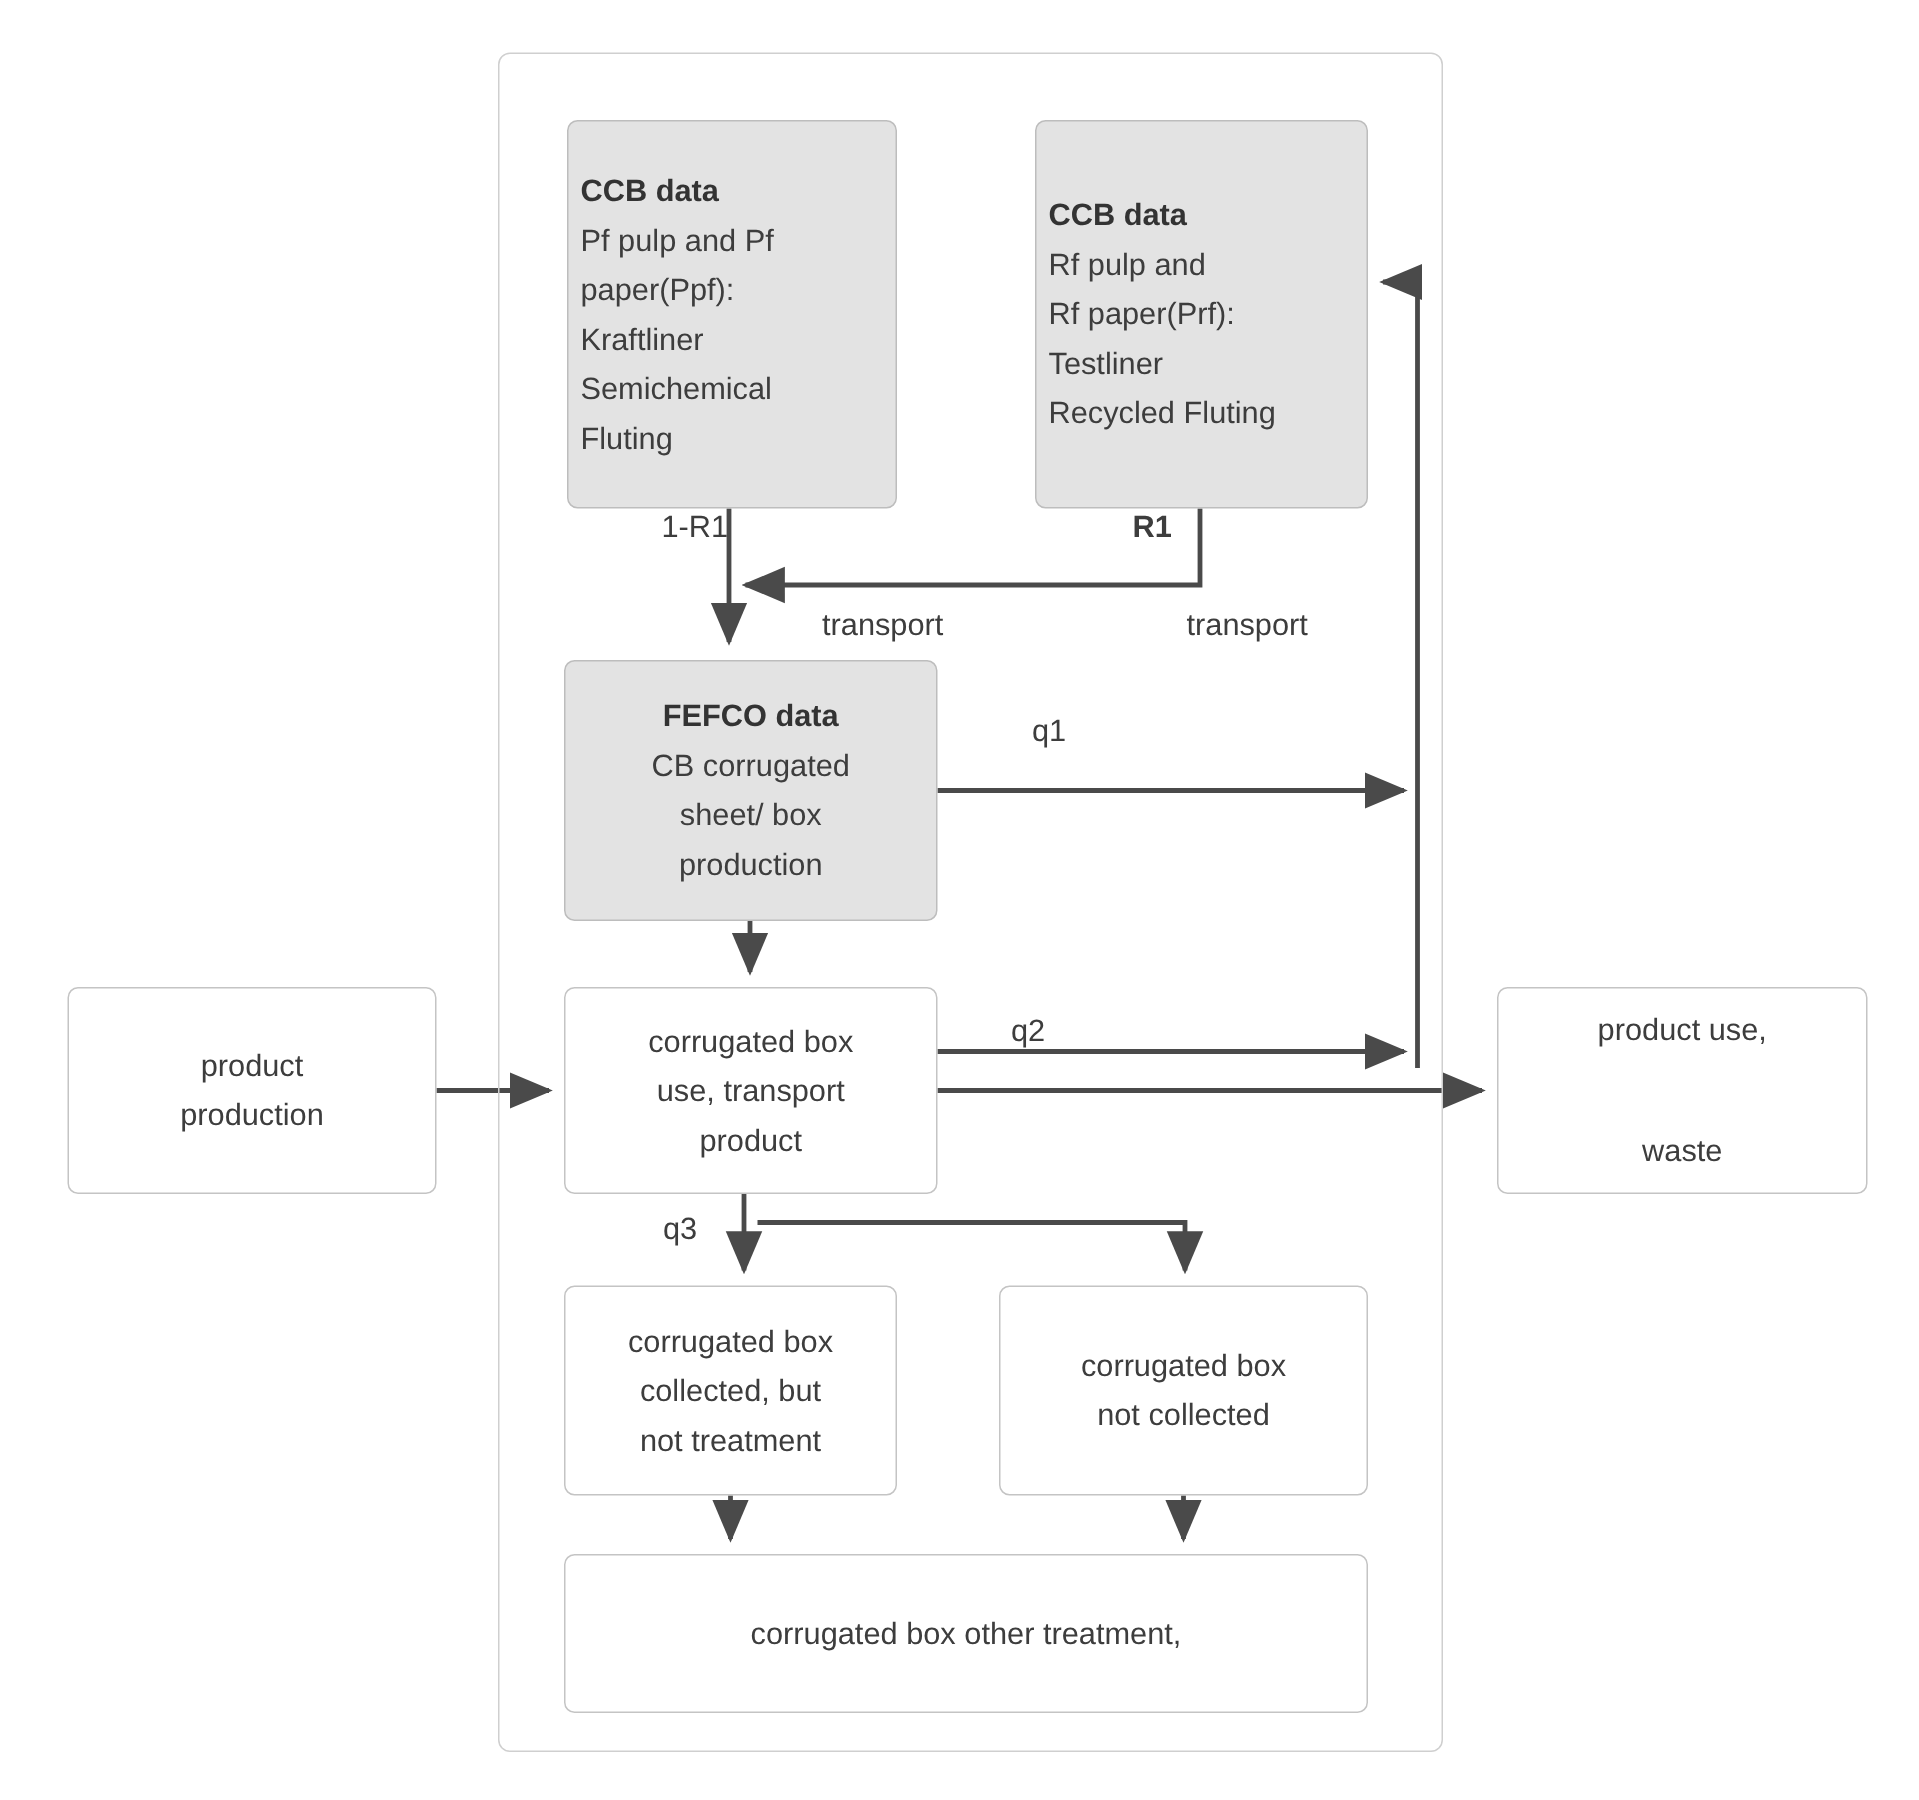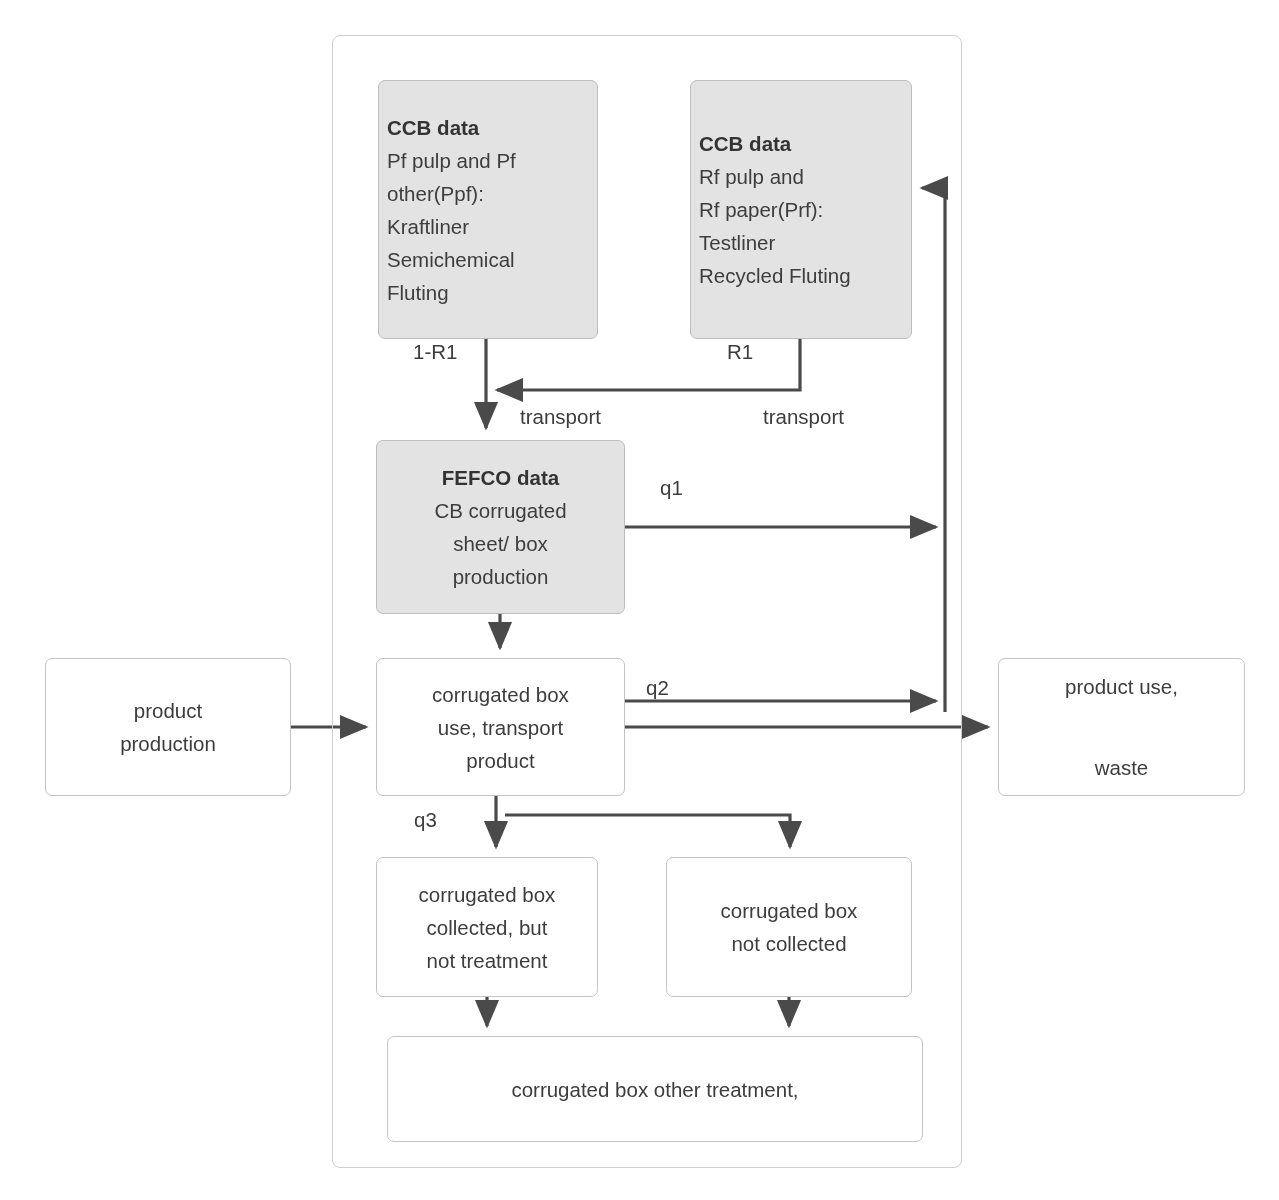--- a/index.html
+++ b/index.html
@@ -63,20 +63,21 @@
     border: 1.6px solid #cfcfcf;
     border-radius: 8px;
     background: transparent;
   }
   .edge-label {
     position: absolute;
     color: #3d3d3d;
     font-size: 20.5px;
     line-height: 24px;
     white-space: nowrap;
+    margin-left: 28px;
   }
 </style>
 </head>
 <body>
 
 <div id="diagram-root">
 
   <svg class="flow-svg" viewBox="0 0 1279 1200" preserveAspectRatio="none" aria-hidden="true">
     <defs>
       <marker id="arrowhead" markerWidth="9" markerHeight="9" refX="8.2" refY="4.2" orient="auto" markerUnits="strokeWidth">
@@ -98,21 +99,21 @@
         <path d="M 789 997 L 789 1026" fill="none" stroke="#4a4a4a" stroke-width="3.2" stroke-linejoin="miter" marker-end="url(#arrowhead)"></path>
       </g>
   </svg>
 
   <div class="container-frame" id="frame-box" style="left: 332px; top: 35px; width: 630px; height: 1133px;"></div>
 
   <div id="nodes-layer">
       <div class="node shaded left-align" style="left: 378px; top: 80px; width: 220px; height: 259px;">
         <div class="title line">CCB data</div>
         <div class="line">Pf pulp and Pf</div>
-        <div class="line">other(Ppf):</div>
+        <div class="line">paper(Ppf):</div>
         <div class="line">Kraftliner</div>
         <div class="line">Semichemical</div>
         <div class="line">Fluting</div>
       </div>
       <div class="node shaded left-align" style="left: 690px; top: 80px; width: 222px; height: 259px;">
         <div class="title line">CCB data</div>
         <div class="line">Rf pulp and</div>
         <div class="line">Rf paper(Prf):</div>
         <div class="line">Testliner</div>
         <div class="line">Recycled Fluting</div>
@@ -138,27 +139,27 @@
       </div>
       <div class="node" style="left: 376px; top: 857px; width: 222px; height: 140px;">
         <div class="line">corrugated box</div>
         <div class="line">collected, but</div>
         <div class="line">not treatment</div>
       </div>
       <div class="node" style="left: 666px; top: 857px; width: 246px; height: 140px;">
         <div class="line">corrugated box</div>
         <div class="line">not collected</div>
       </div>
-      <div class="node" style="left: 376px; top: 1036px; width: 536px; height: 106px; margin-left: 11px;">
+      <div class="node" style="left: 376px; top: 1036px; width: 536px; height: 106px;">
         <div class="line">corrugated box other treatment,</div>
       </div>
     </div>
   <div id="labels-layer">
       <div class="edge-label" style="left: 413px; top: 340px;">1-R1</div>
-      <div class="edge-label" style="left: 727px; top: 340px;">R1</div>
+      <div class="edge-label" style="left: 727px; top: 340px; font-weight: bold;">R1</div>
       <div class="edge-label" style="left: 520px; top: 405px;">transport</div>
       <div class="edge-label" style="left: 763px; top: 405px;">transport</div>
       <div class="edge-label" style="left: 660px; top: 476px;">q1</div>
       <div class="edge-label" style="left: 646px; top: 676px;">q2</div>
       <div class="edge-label" style="left: 414px; top: 808px;">q3</div>
     </div>
 
 </div>
 
 </body></html>

